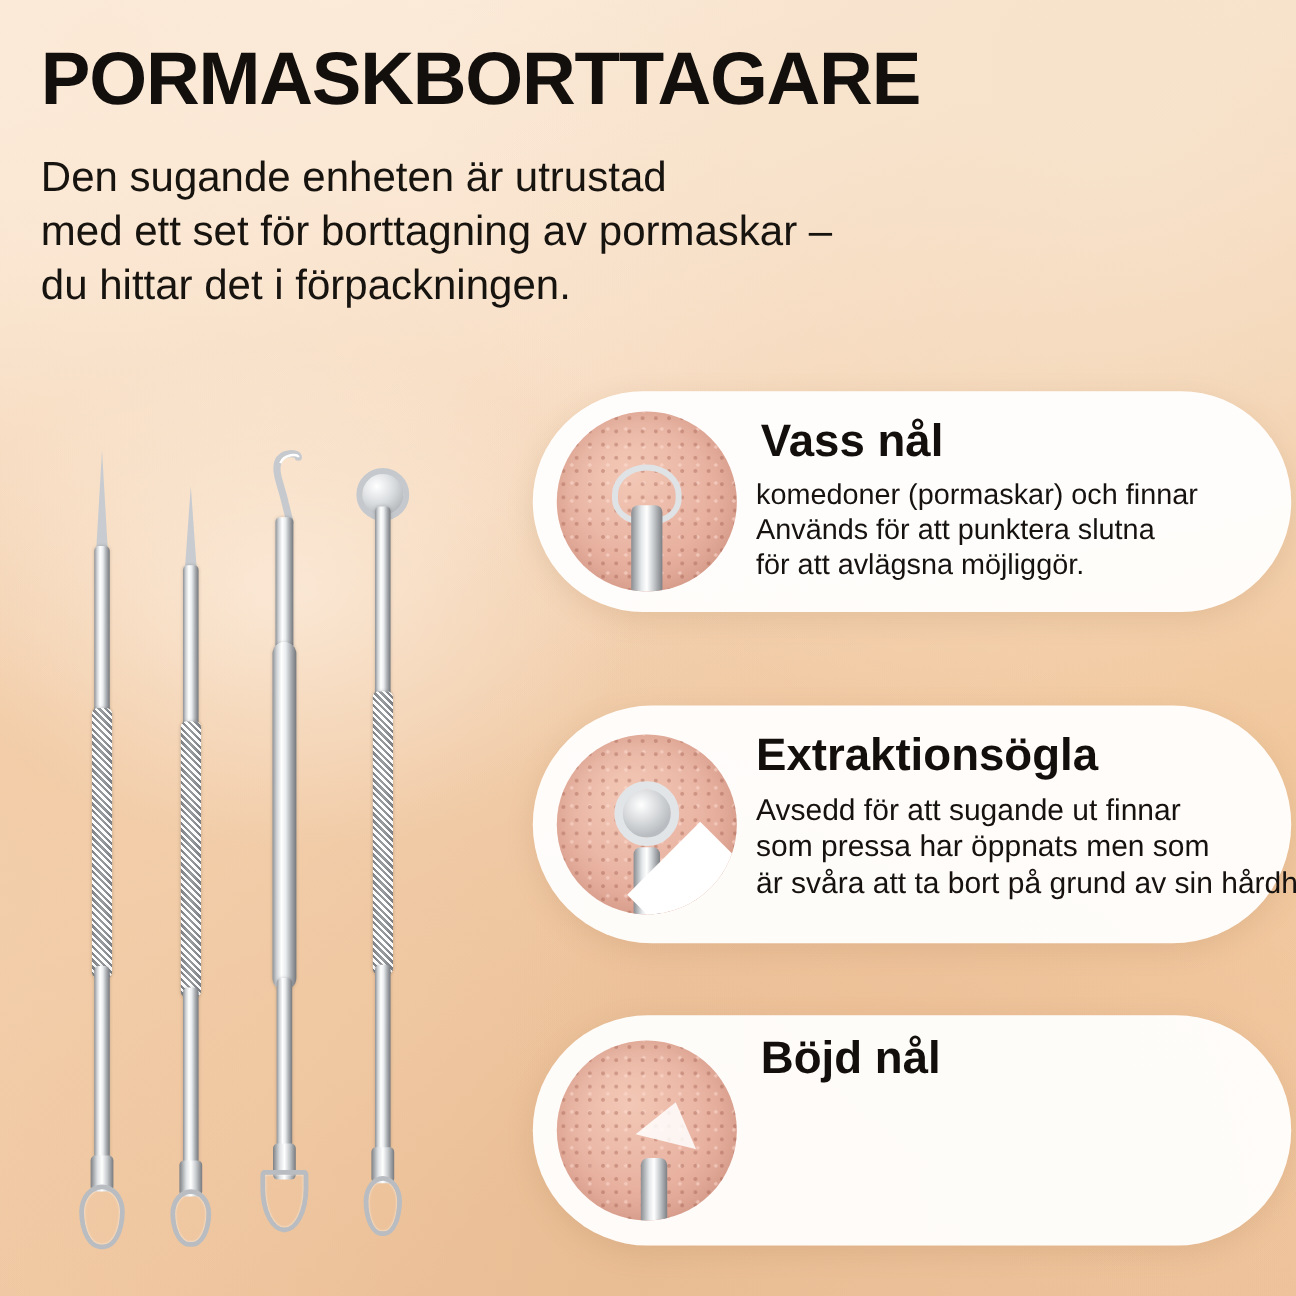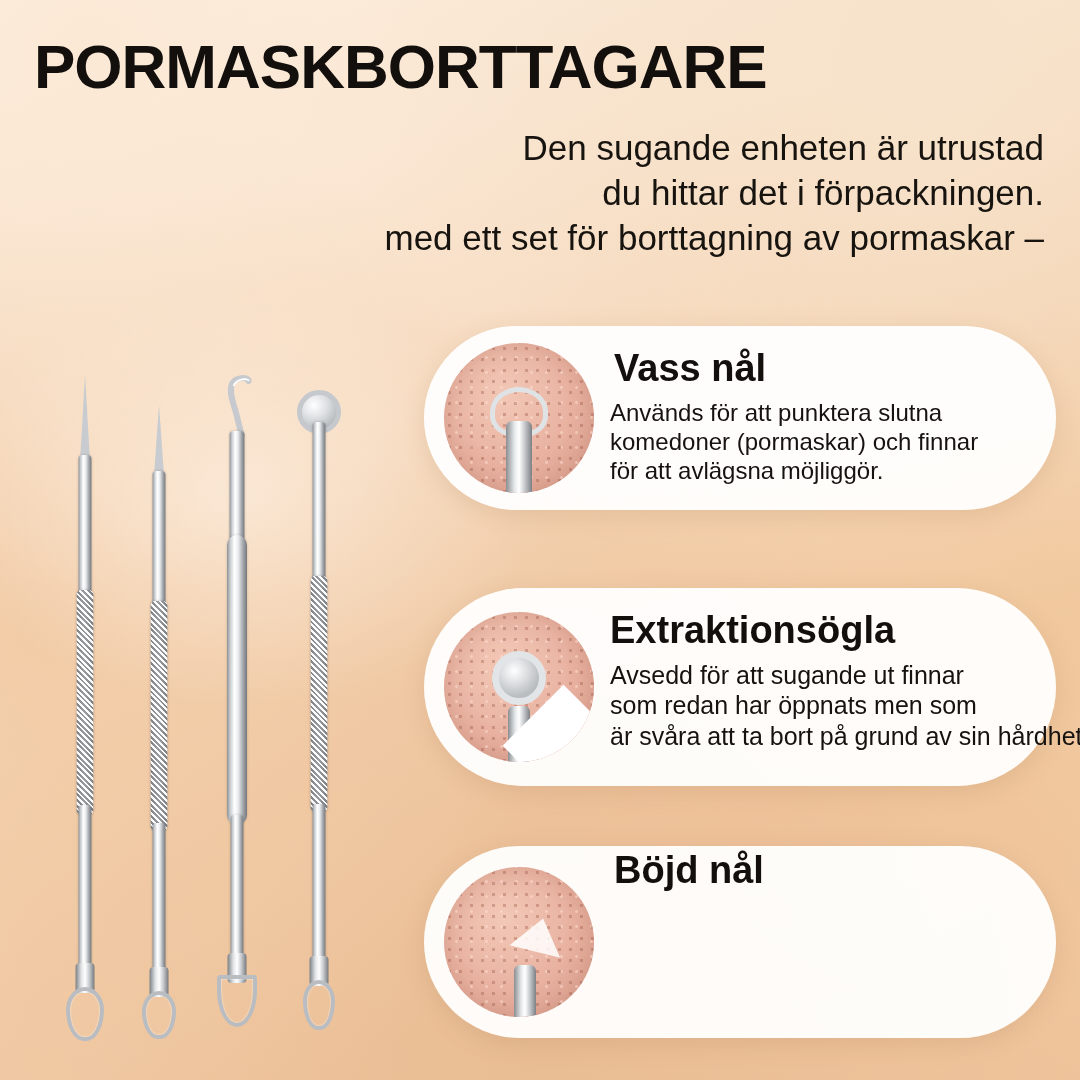--- a/index.html
+++ b/index.html
@@ -52,21 +52,21 @@
     margin: 0 0 28px 0;
     white-space: nowrap;
   }
   .subtitle {
     font-size: 35px;
     color: #17130f;
     line-height: 1.28;
     margin: 0;
     font-weight: 400;
   }
-  .subtitle span { display: block; text-align: right; }
+  .subtitle span { display: block; }
 
   
   .tools {
     position: absolute;
     left: 30px;
     top: 345px;
     width: 370px;
     height: 690px;
   }
   .tool {
@@ -145,21 +145,21 @@
     width: 34px;
     height: 34px;
     border-radius: 50%;
     border: 5px solid #c5c9cd;
     background: radial-gradient(circle at 35% 30%, #ffffff 0%, #d9dcdf 45%, #9ea2a6 100%);
   }
 
   
   .card {
     position: absolute;
-    left: 424px;
+    left: 444px;
     width: 632px;
     background: rgba(255,255,255,0.94);
     border-radius: 110px;
     box-shadow: 0 6px 22px rgba(160,118,80,0.18);
   }
   .card-1 { top: 326px; height: 184px; }
   .card-2 { top: 588px; height: 198px; }
   .card-3 { top: 846px; height: 192px; }
 
   .thumb {
@@ -243,21 +243,21 @@
   }
   .card-title {
     font-size: 38px;
     font-weight: bold;
     color: #120f0d;
     margin: 0;
     line-height: 1.1;
   }
   .card-1 .card-title { padding-top: 22px; padding-left: 4px; }
   .card-2 .card-title { padding-top: 22px; padding-left: 0; }
-  .card-3 .card-title { padding-top: 4px; padding-left: 4px; }
+  .card-3 .card-title { padding-top: 16px; padding-left: 4px; }
 
   .card-text {
     font-size: 24px;
     color: #151210;
     line-height: 1.22;
     margin: 8px 0 0 0;
   }
   .card-1 .card-text { padding-left: 0; }
   .card-2 .card-text { font-size: 25px; }
   .card-3 .card-text { font-size: 24px; margin-top: 6px; }
@@ -266,22 +266,22 @@
 </head>
 <body>
 
 <div class="bg"></div>
 <div class="bg-soft"></div>
 
 <div class="header">
   <h1 class="title">PORMASKBORTTAGARE</h1>
   <p class="subtitle">
     <span>Den sugande enheten är utrustad</span>
+    <span>med ett set för borttagning av pormaskar –</span>
     <span>du hittar det i förpackningen.</span>
-    <span>med ett set för borttagning av pormaskar –</span>
   </p>
 </div>
 
 <div class="tools">
 
   <div class="tool" style="left: 38px; height: 660px;">
     <div class="tip-needle" style="top: 0;"></div>
     <div class="shaft" style="top: 80px; height: 150px;"></div>
     <div class="grip" style="top: 215px; height: 225px;"></div>
     <div class="shaft" style="top: 430px; height: 175px;"></div>
@@ -324,39 +324,39 @@
 
 <div class="card card-1">
   <div class="thumb">
     <div class="pores"></div>
     <div class="mini-loop"></div>
     <div class="tool-mini"></div>
   </div>
   <div class="card-body">
     <h2 class="card-title">Vass nål</h2>
     <p class="card-text">
+      <span>komedoner (pormaskar) och finnar</span>
       <span>Används för att punktera slutna</span>
-      <span>komedoner (pormaskar) och finnar</span>
       <span>för att avlägsna möjliggör.</span>
     </p>
   </div>
 </div>
 
 <div class="card card-2">
   <div class="thumb">
     <div class="pores"></div>
     <div class="mini-ring"></div>
     <div class="tool-mini" style="height: 62px; width: 22px;"></div>
     <div class="notch"></div>
   </div>
   <div class="card-body">
     <h2 class="card-title">Extraktionsögla</h2>
     <p class="card-text">
       <span>Avsedd för att sugande ut finnar</span>
-      <span>som redan har öppnats men som</span>
+      <span>som pressa har öppnats men som</span>
       <span>är svåra att ta bort på grund av sin hårdhet.</span>
     </p>
   </div>
 </div>
 
 <div class="card card-3">
   <div class="thumb">
     <div class="pores"></div>
     <div class="mini-tri"></div>
     <div class="tool-mini" style="height: 58px; width: 22px; left: 54%;"></div>

